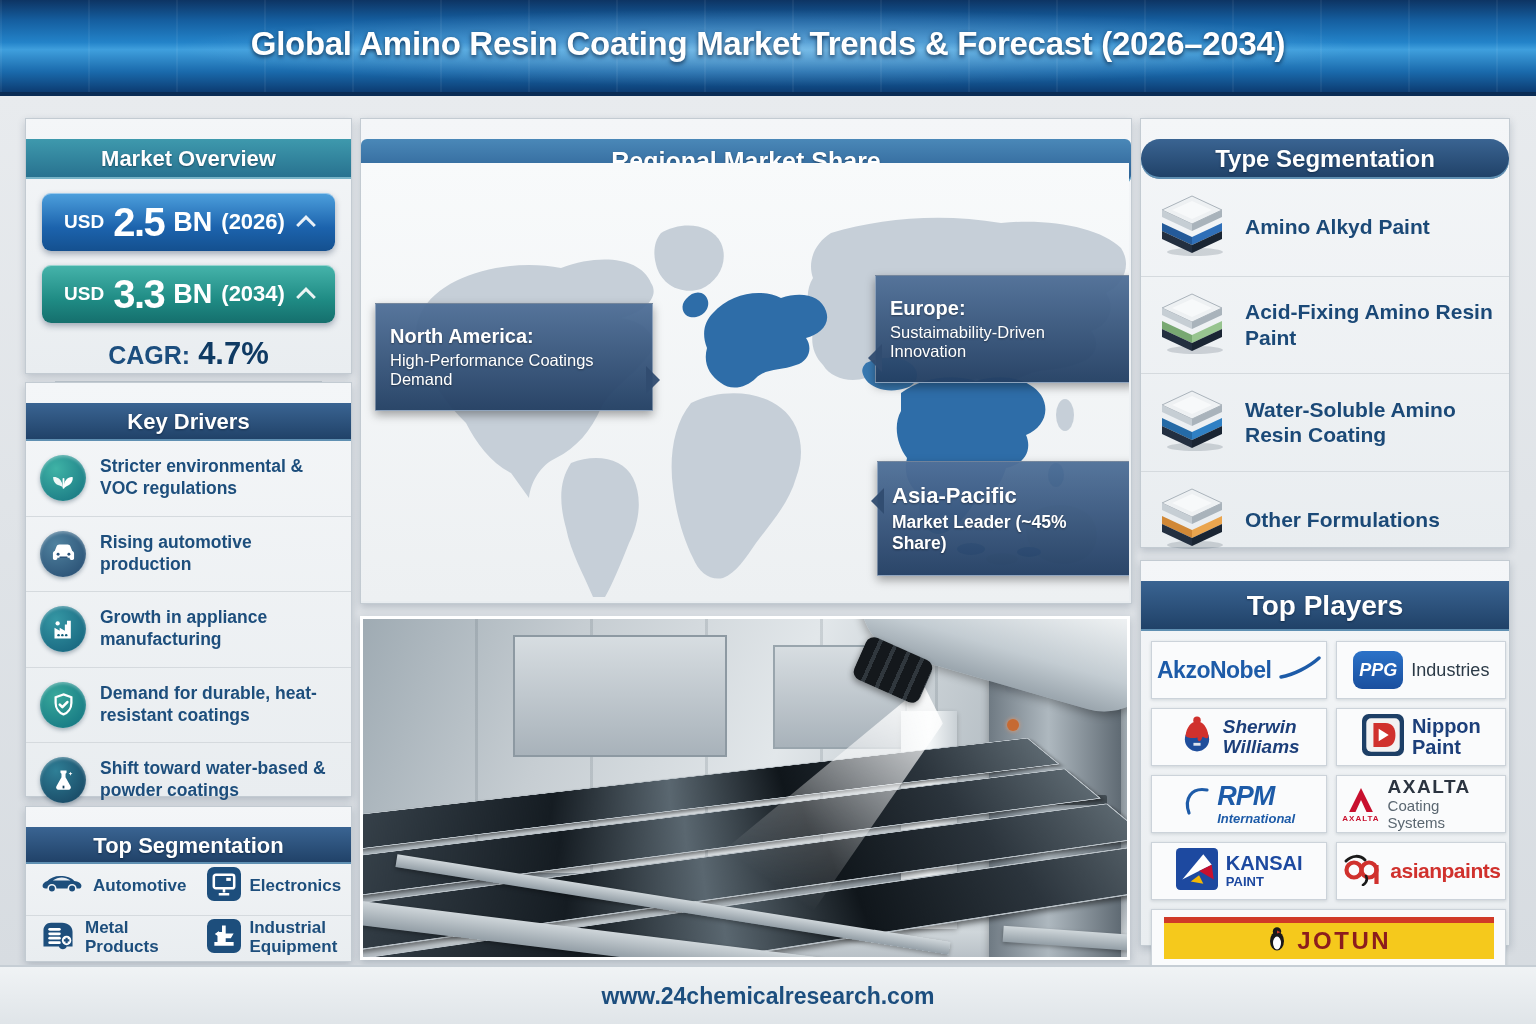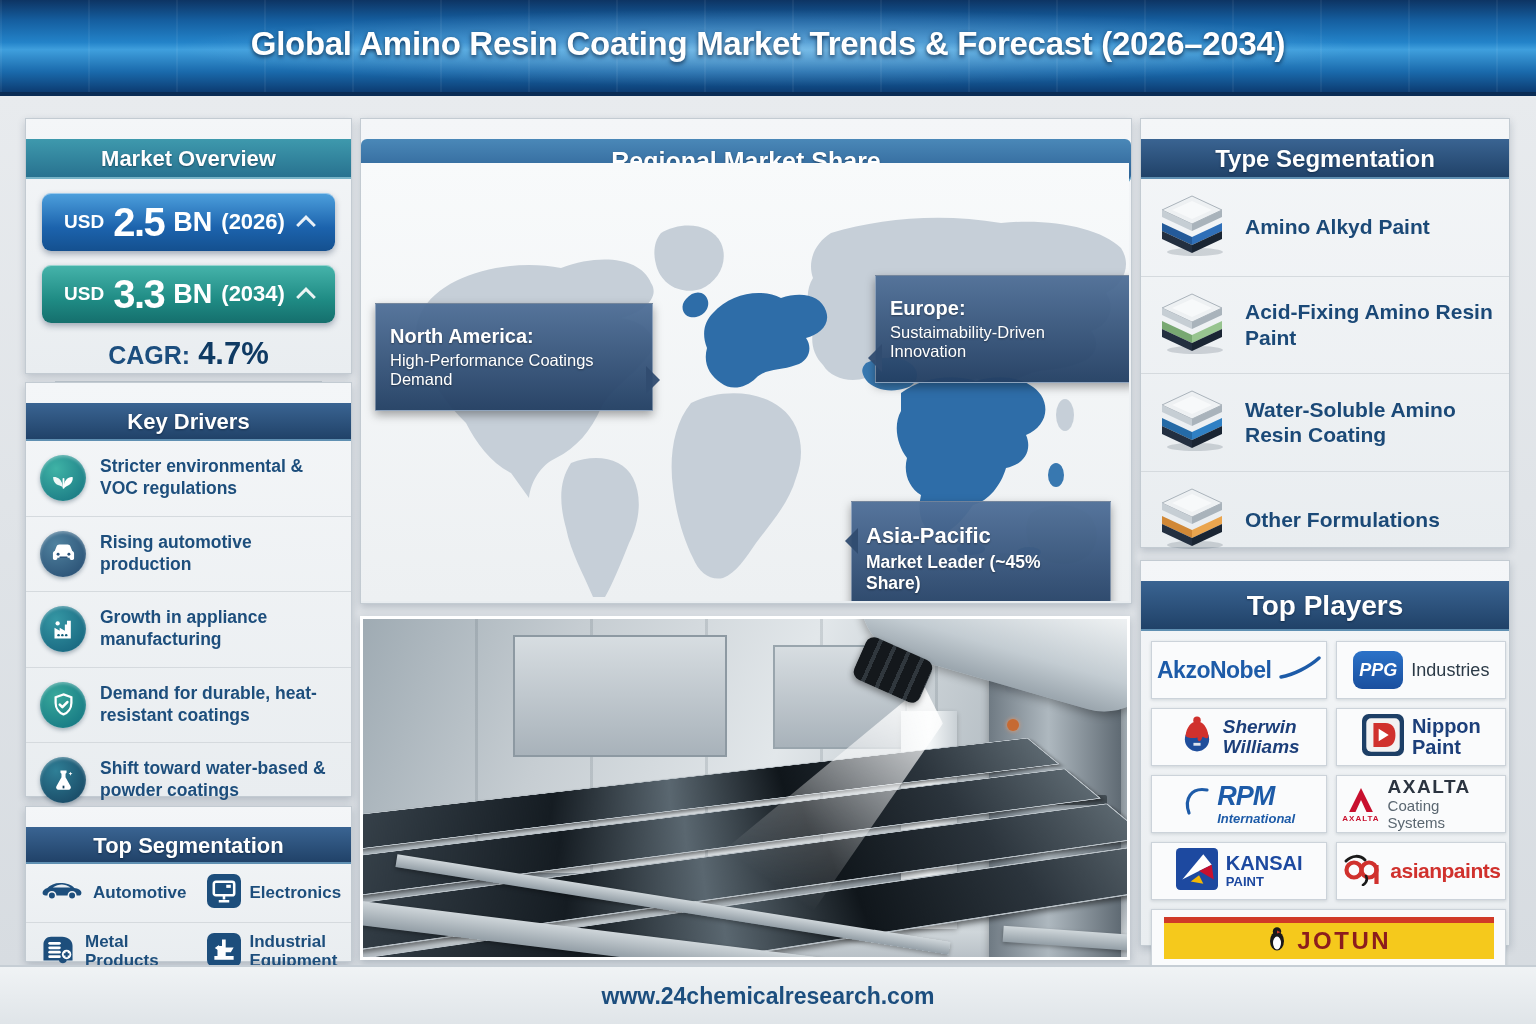--- a/index.html
+++ b/index.html
@@ -53,37 +53,37 @@
     box-shadow:0 2px 4px rgba(20,50,70,.35), inset 0 2px 3px rgba(255,255,255,.3);}
   .g1{background:radial-gradient(circle at 35% 30%,#3fb3a6,#14707e);}
   .g2{background:radial-gradient(circle at 35% 30%,#50829f,#24496e);}
   .g3{background:radial-gradient(circle at 35% 30%,#3597a4,#135e79);}
   .g4{background:radial-gradient(circle at 35% 30%,#38a89b,#10707f);}
   .g5{background:radial-gradient(circle at 35% 30%,#2f7f96,#153f5c);}
   .kd-text{font-size:17.5px;font-weight:bold;color:#1d4e7c;line-height:1.25;}
 
   
   .ta-grid{display:grid;grid-template-columns:1fr 1fr;}
-  .ta-cell{display:flex;align-items:center;gap:9px;padding:9px 6px 9px 14px;height:40px;}
+  .ta-cell{display:flex;align-items:center;gap:9px;padding:2px 6px 9px 14px;height:40px;}
   .ta-cell.r1{border-bottom:1px solid #d5dade;}
   .ta-label{font-size:17px;font-weight:bold;color:#1d4e7c;line-height:1.1;}
 
   
   .map-area{position:absolute;left:0;top:44px;width:768px;height:438px;
     background:linear-gradient(180deg,#f8fafb,#edf0f2);overflow:hidden;}
   .callout{position:absolute;color:#fff;padding:21px 14px;
     background:linear-gradient(180deg, rgba(80,112,152,.96), rgba(35,63,99,.96));
     border:1px solid rgba(255,255,255,.35);box-shadow:0 4px 9px rgba(0,0,0,.35);}
   .callout .c-title{font-size:20px;font-weight:bold;text-shadow:0 1px 2px rgba(0,0,0,.4);}
   .callout .c-sub{font-size:16.5px;margin-top:3px;text-shadow:0 1px 2px rgba(0,0,0,.4);}
   .co-na{left:14px;top:140px;width:248px;}
   .co-na::after{content:"";position:absolute;right:-22px;top:62px;border:14px solid transparent;border-left-color:rgba(48,76,112,.95);}
   .co-eu{left:514px;top:112px;width:230px;}
   .co-eu::after{content:"";position:absolute;left:-22px;bottom:10px;border:14px solid transparent;border-right-color:rgba(48,76,112,.95);}
-  .co-ap{left:490px;top:298px;width:230px;margin-top:40px;}
+  .co-ap{left:516px;top:298px;width:230px;}
   .co-ap .c-title{font-size:22px;}
   .co-ap .c-sub{font-size:17.5px;font-weight:bold;}
   .co-ap::after{content:"";position:absolute;left:-20px;top:26px;border:13px solid transparent;border-right-color:rgba(48,76,112,.95);}
 
   
   .photo{position:absolute;left:360px;top:616px;width:770px;height:344px;border:3px solid #fff;
     box-shadow:0 3px 8px rgba(25,45,70,.22);overflow:hidden;box-sizing:border-box;
     background:linear-gradient(110deg,#9fabb3 0%,#c6cdd2 25%,#e2e7ea 52%,#b4bdc3 78%,#98a3ab 100%);}
   .ph-lines{position:absolute;inset:0;background:repeating-linear-gradient(90deg,transparent 0 112px,rgba(70,85,95,.16) 112px 115px);}
   .ph-unit{position:absolute;background:linear-gradient(180deg,#d7dde1,#a8b2ba);border:2px solid #8d99a2;}
@@ -356,21 +356,21 @@
     </div>
     <div class="beam bm1"></div>
     <div class="beam bm2"></div>
     <div class="beam bm3"></div>
     <div class="ph-mist"></div>
     <div class="ph-arm"></div>
     <div class="ph-nozzle"></div>
   </div>
 
   <div class="panel" style="left:1140px;top:118px;width:368px;height:428px;">
-    <div class="phead navy" style="font-size:24px;">Type Segmentation</div>
+    <div class="phead navy" style="font-size:24px;border-radius:19px;">Type Segmentation</div>
 
     <div class="ts-row">
       <span>
         <svg width="74" height="62" viewBox="0 0 74 62">
             <ellipse cx="40" cy="58" rx="28" ry="4" fill="rgba(40,55,70,.18)"></ellipse>
             <polygon points="7,29 37,43 37,51 7,37" fill="#245a99"></polygon>
             <polygon points="67,29 37,43 37,51 67,37" fill="#2f6fb8"></polygon>
             <polygon points="7,37 37,51 37,59 7,45" fill="#232f40"></polygon>
             <polygon points="67,37 37,51 37,59 67,45" fill="#1a2533"></polygon>
             <polygon points="37,2 67,16 37,30 7,16" fill="#eef1f3" stroke="#aab3bb" stroke-width="1"></polygon>

